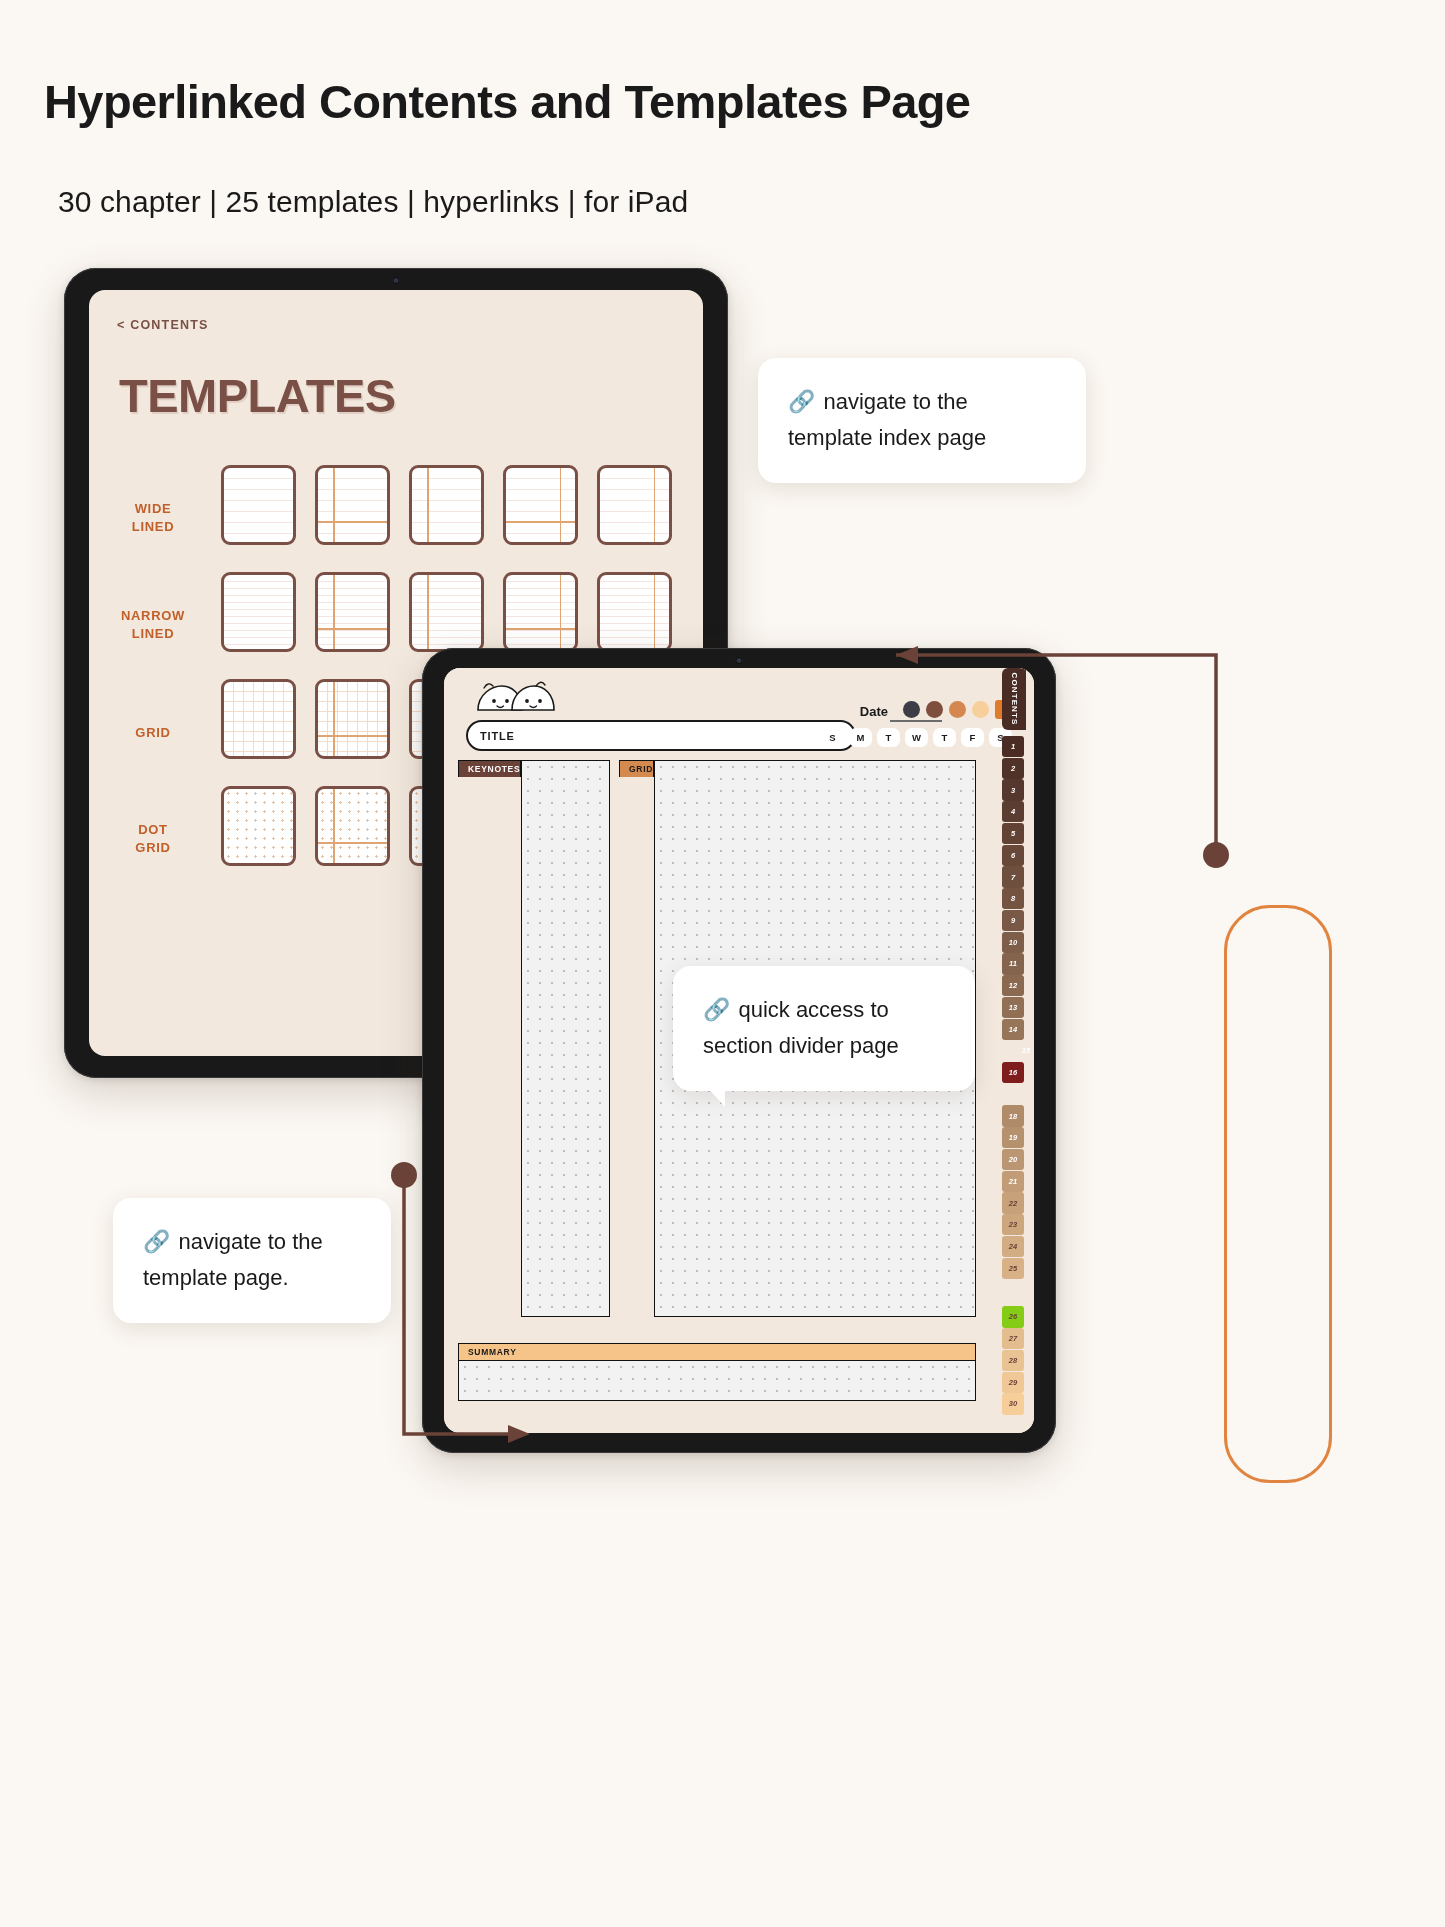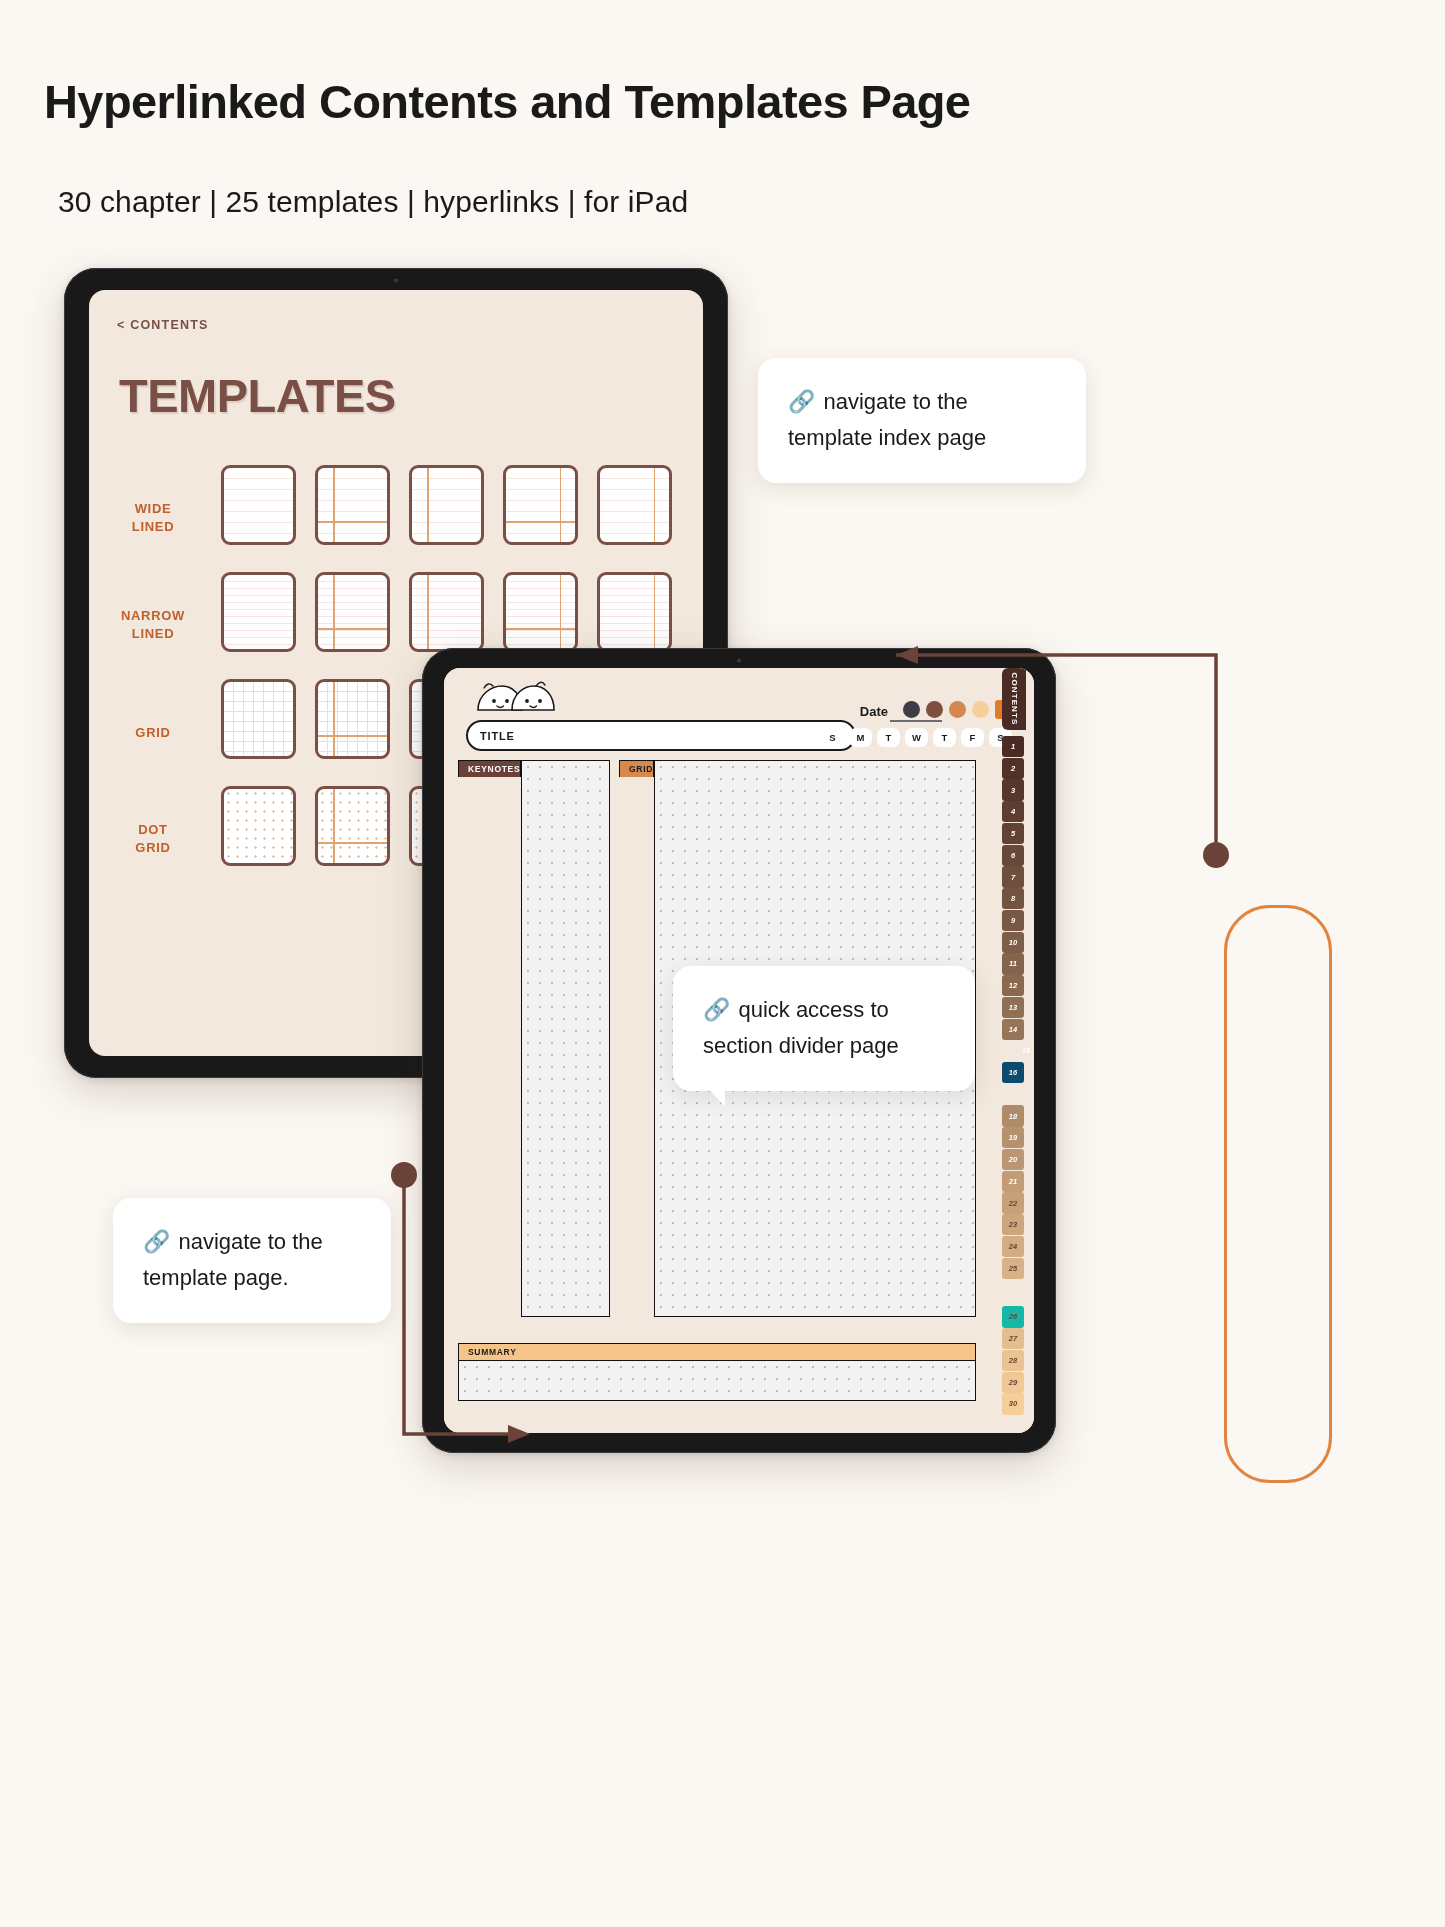--- a/index.html
+++ b/index.html
@@ -463,31 +463,31 @@
               <div class="num-cell" style="background: rgb(104, 72, 57);">6</div>
               <div class="num-cell" style="background: rgb(110, 78, 61);">7</div>
               <div class="num-cell" style="background: rgb(116, 83, 65);">8</div>
               <div class="num-cell" style="background: rgb(121, 89, 69);">9</div>
               <div class="num-cell" style="background: rgb(127, 94, 73);">10</div>
               <div class="num-cell" style="background: rgb(133, 100, 77);">11</div>
               <div class="num-cell" style="background: rgb(139, 105, 81);">12</div>
               <div class="num-cell" style="background: rgb(145, 111, 85);">13</div>
               <div class="num-cell" style="background: rgb(151, 117, 89);">14</div>
               <div class="num-cell" style="background: #a21caf; margin-left: 24px;">15</div>
-              <div class="num-cell" style="background: #0c4a6e;">16</div>
+              <div class="num-cell" style="background: #7f1d1d;">16</div>
               <div class="num-cell" style="background: rgb(169, 133, 102); margin-left: 40px;">17</div>
               <div class="num-cell" style="background: rgb(175, 139, 106);">18</div>
               <div class="num-cell" style="background: rgb(181, 145, 110);">19</div>
               <div class="num-cell" style="background: rgb(187, 150, 114);">20</div>
               <div class="num-cell" style="background: rgb(193, 156, 118);">21</div>
               <div class="num-cell" style="background: rgb(199, 161, 122); color: rgb(107, 66, 56);">22</div>
               <div class="num-cell" style="background: rgb(204, 167, 126); color: rgb(107, 66, 56);">23</div>
               <div class="num-cell" style="background: rgb(210, 172, 130); color: rgb(107, 66, 56);">24</div>
               <div class="num-cell" style="background: rgb(216, 178, 134); color: rgb(107, 66, 56);">25</div>
-              <div class="num-cell" style="background: #14b8a6; color: rgb(107, 66, 56); margin-top: 27px;">26</div>
+              <div class="num-cell" style="background: #84cc16; color: rgb(107, 66, 56); margin-top: 27px;">26</div>
               <div class="num-cell" style="background: rgb(228, 189, 142); color: rgb(107, 66, 56);">27</div>
               <div class="num-cell" style="background: rgb(234, 195, 146); color: rgb(107, 66, 56);">28</div>
               <div class="num-cell" style="background: rgb(240, 200, 150); color: rgb(107, 66, 56);">29</div>
               <div class="num-cell" style="background: rgb(246, 206, 154); color: rgb(107, 66, 56);">30</div>
             </div>
         </div>
 
       </div>
     </div>
   </div>

